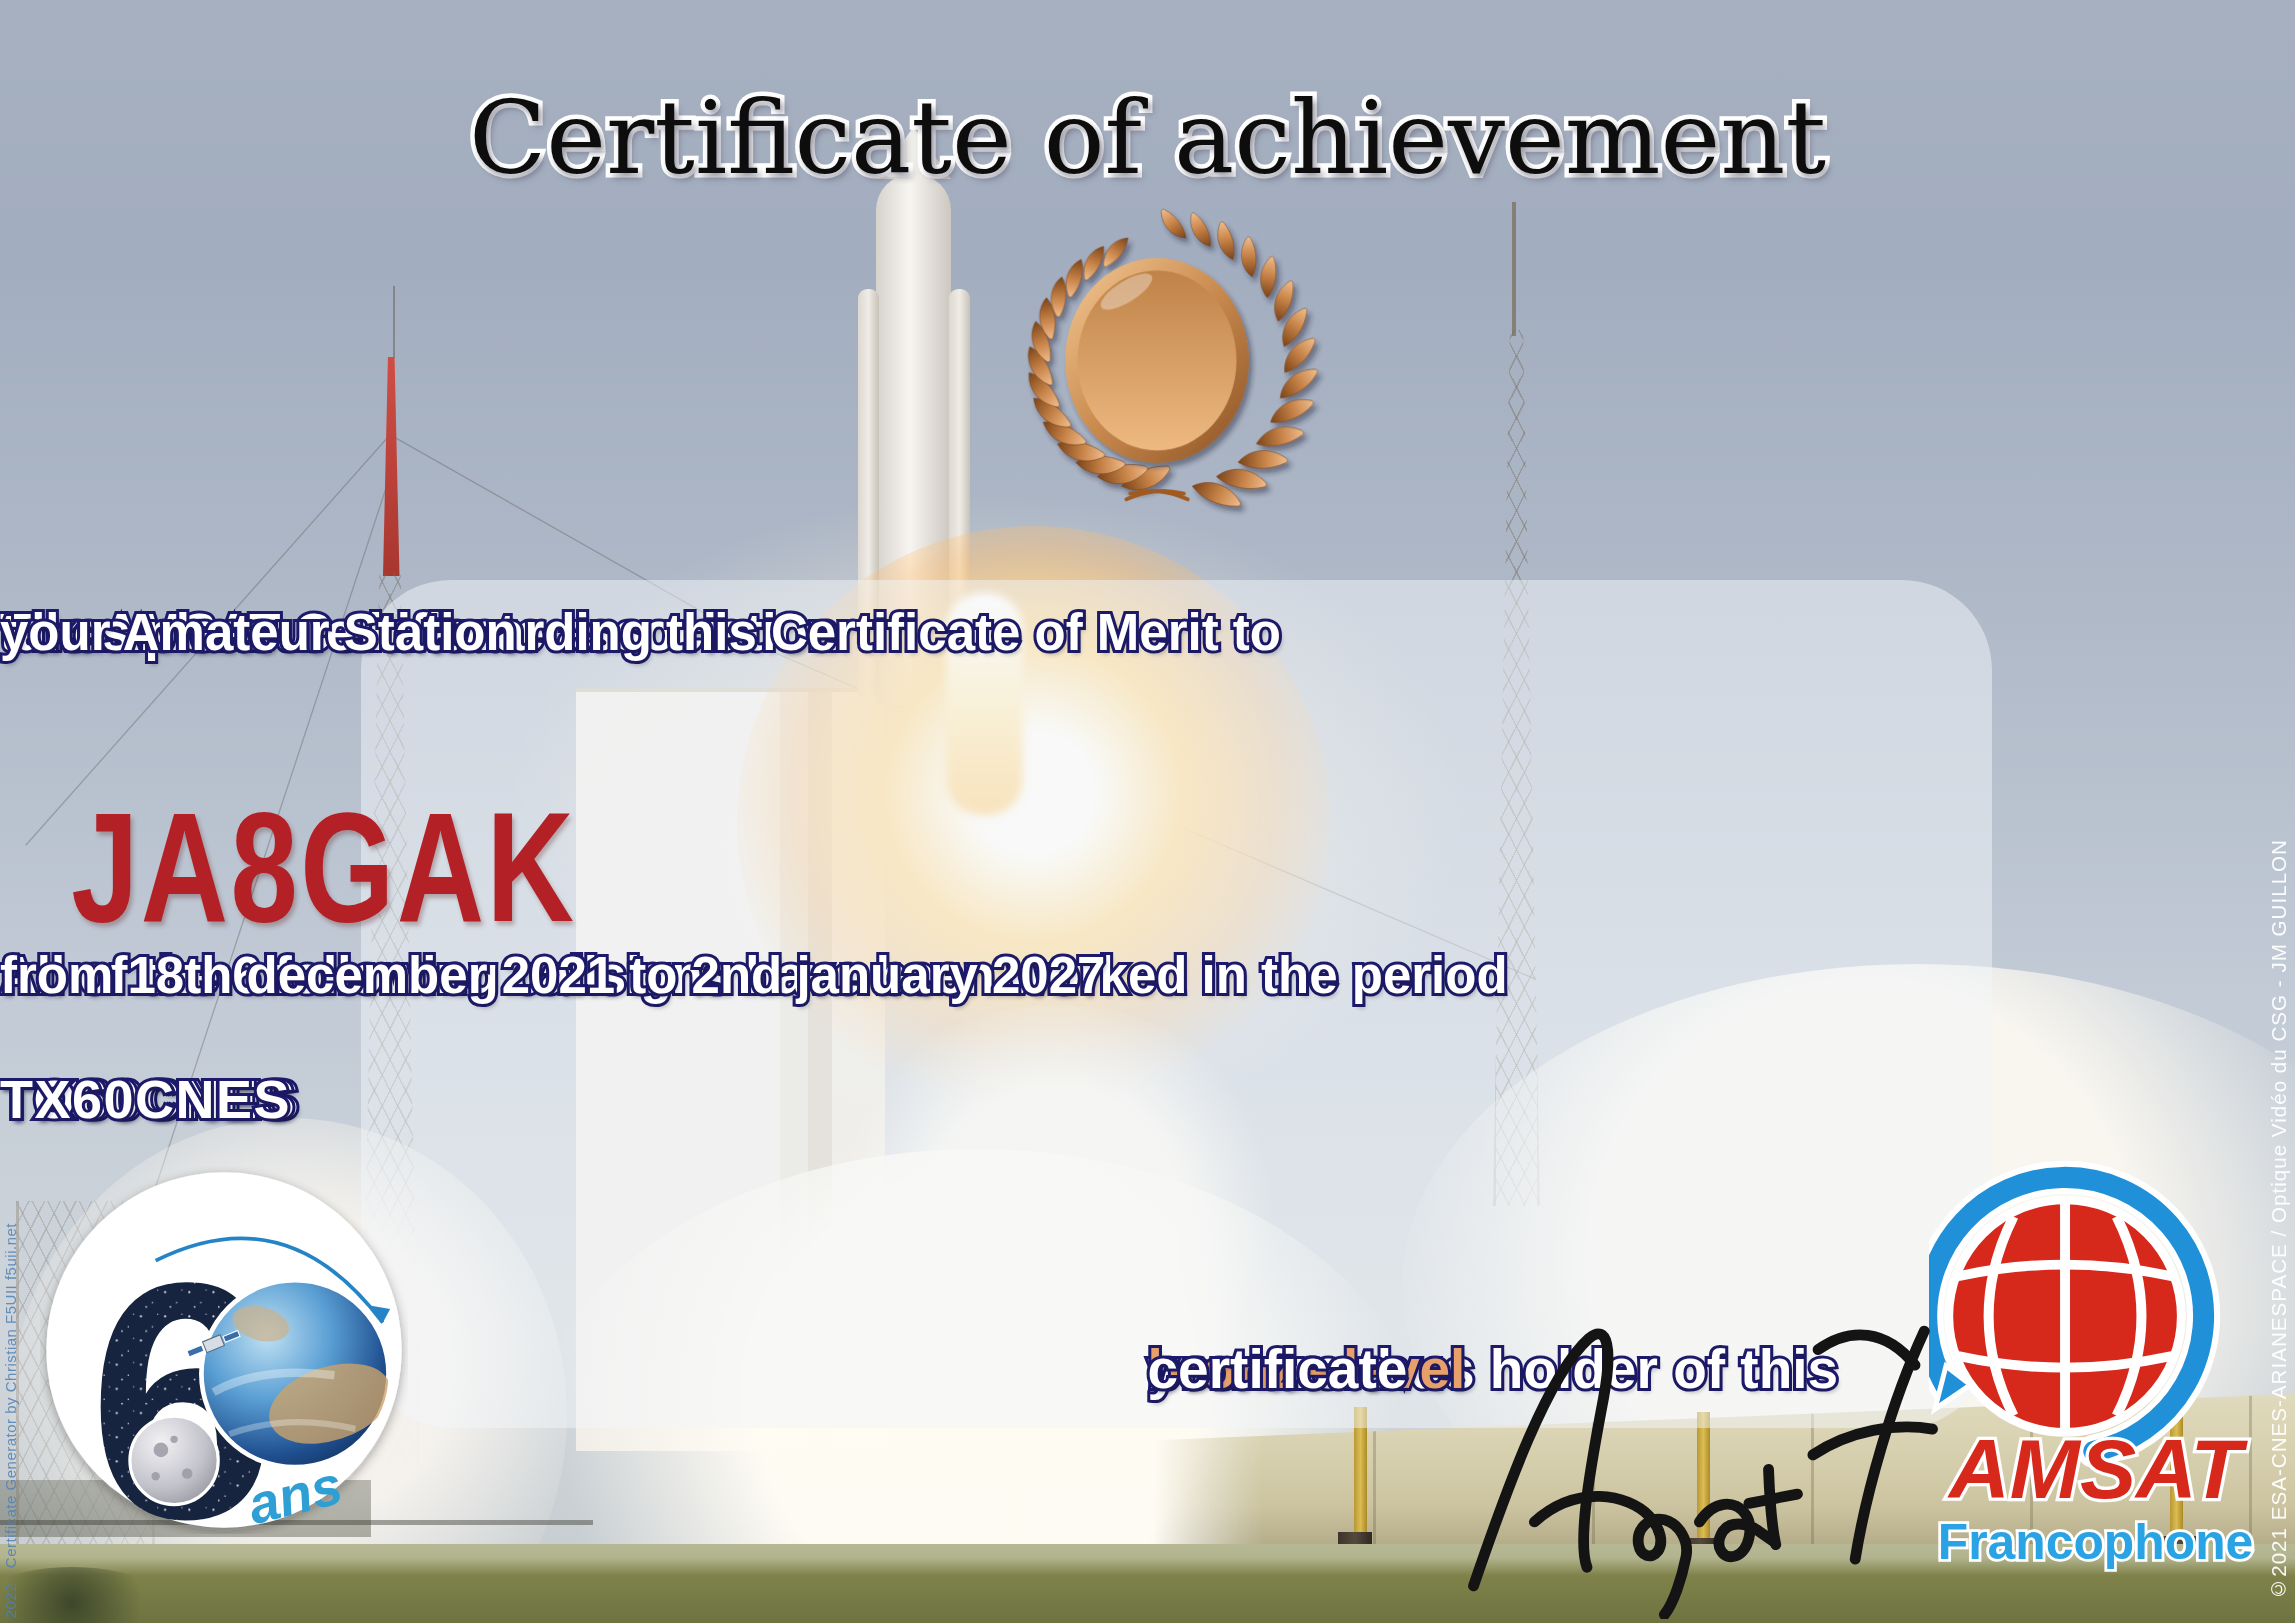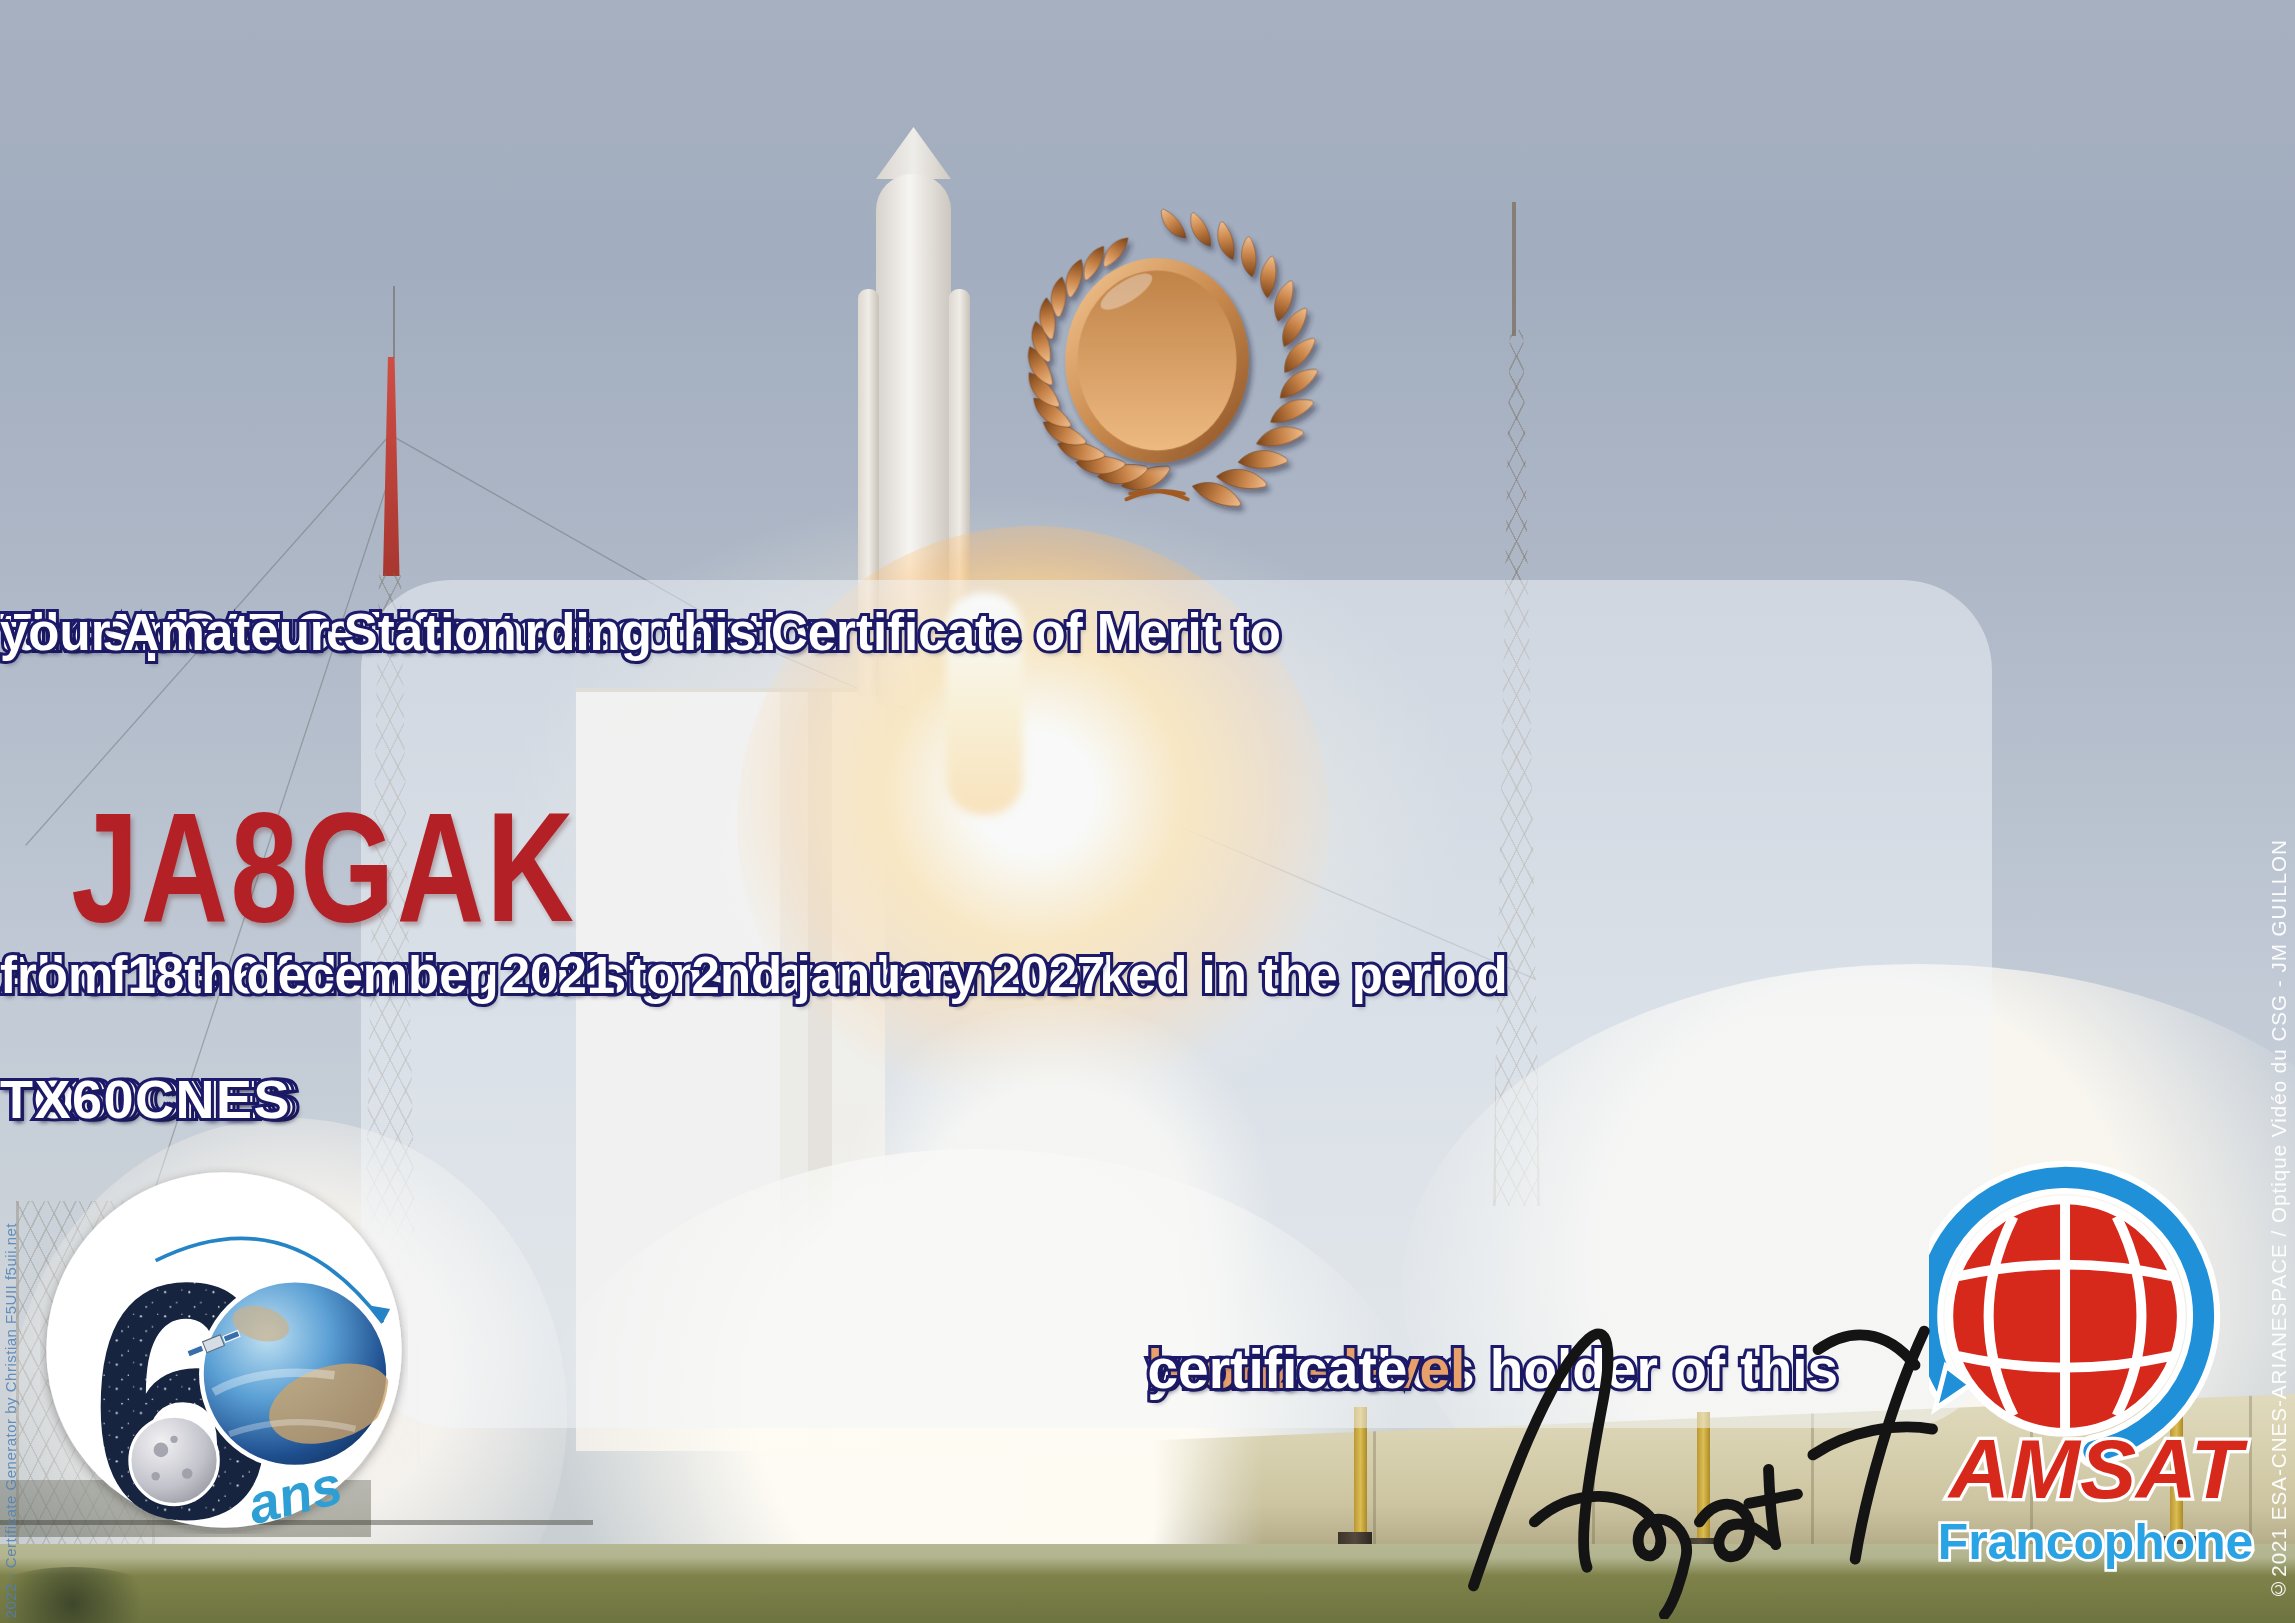--- a/index.html
+++ b/index.html
@@ -209,20 +209,21 @@
       <ellipse cx="300" cy="330" rx="192" ry="214" fill="url(#medalRim)"></ellipse>
       <ellipse cx="300" cy="330" rx="166" ry="188" fill="url(#medalFace)"></ellipse>
       <ellipse cx="236" cy="186" rx="62" ry="22" fill="#ffffff" opacity=".35" transform="rotate(-32 236 186)"></ellipse>
     </g>
     <g stroke="#a05a22" stroke-width="8" fill="none" stroke-linecap="round">
       <path d="M 364,620 C 322,602 288,598 244,608"></path>
       <path d="M 236,620 C 278,602 312,598 356,608"></path>
     </g>
   </svg>
 
+  <div class="title">Certificate of achievement</div>
 
   <div class="ctext intro">
     <div>The AMSAT Certificate association</div>
     <div>takes pleasure in awarding this Certificate of Merit to</div>
     <div>your Amateur Station</div>
   </div>
 
   <div class="callsign-row">
     <span class="callsign">JA8GAK</span>
   </div>

